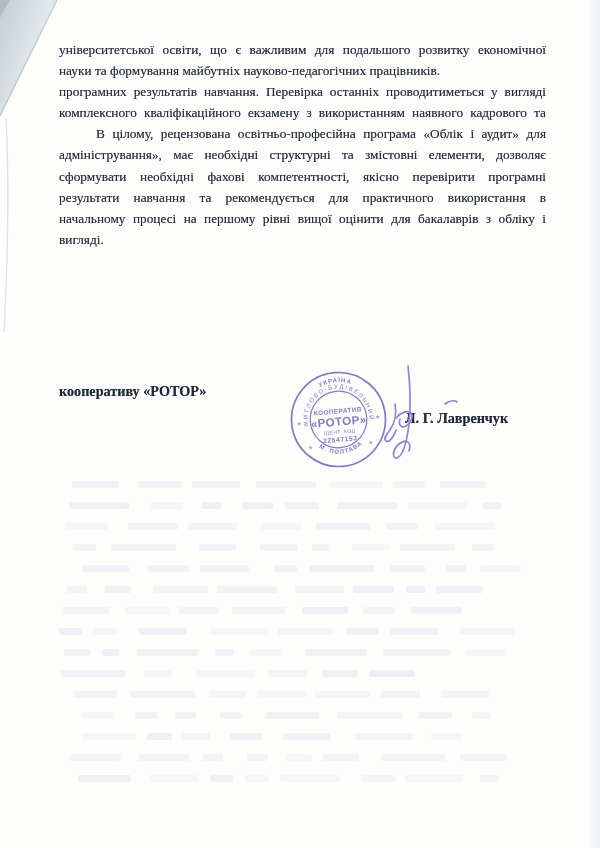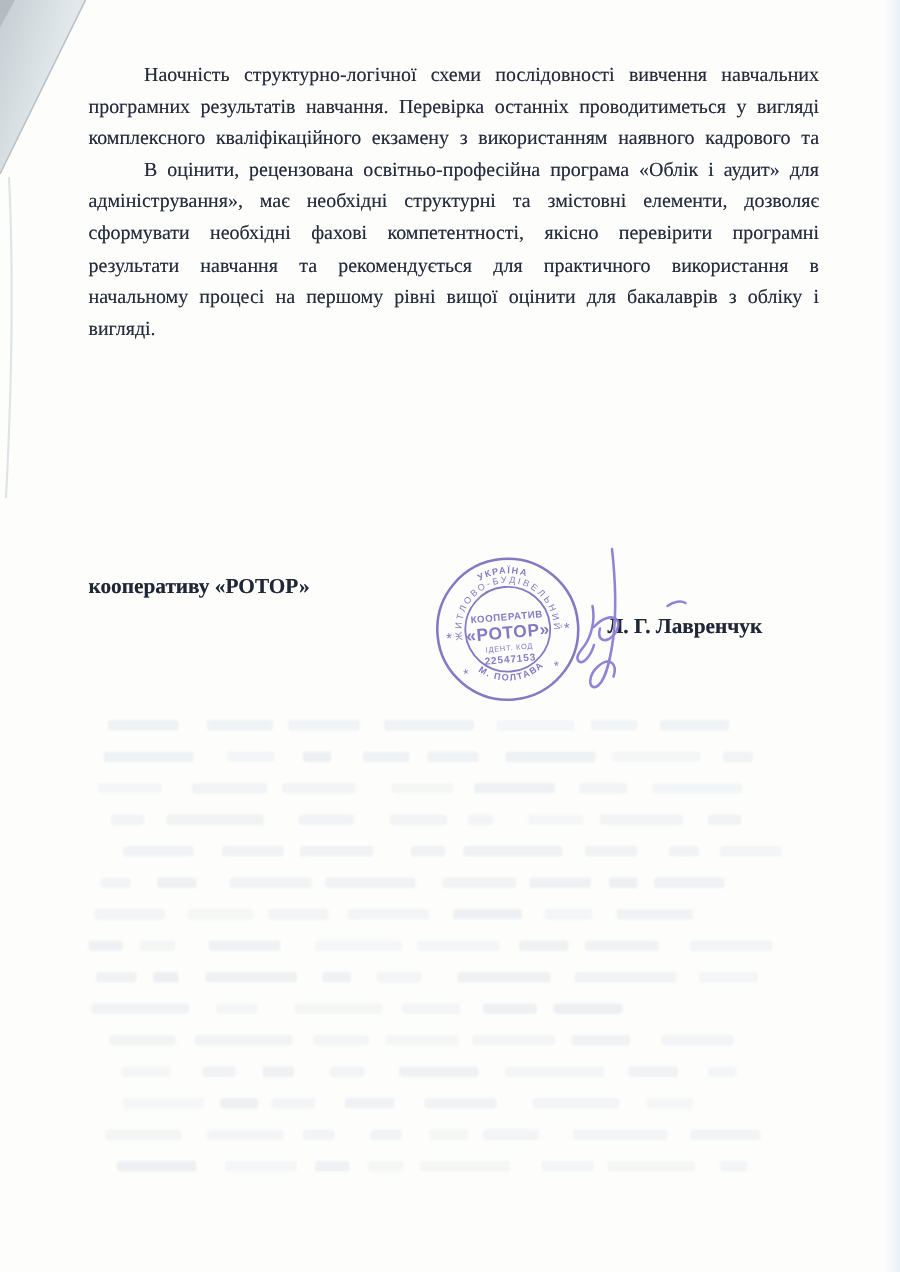--- a/index.html
+++ b/index.html
@@ -63,26 +63,29 @@
     <polygon points="0,0 10,0 0,18" fill="#b4bcc0"></polygon>
   </svg>
   <svg class="edge-line" viewBox="0 0 20 340">
     <path d="M6 118 C9 180 8 255 4 332" fill="none" stroke="#dde3e6" stroke-width="1.4"></path>
   </svg>
 
   <div class="scan-edge"></div>
 
   <div class="text-block">
       <div class="paragraph">
-        <div class="line indent">Наочність структурно-логічної схеми послідовності вивчення навчальних</div>
+        <div class="line">університетської освіти, що є важливим для подальшого розвитку економічної</div>
+        <div class="line last">науки та формування майбутніх науково-педагогічних працівників.</div>
+      </div>
+      <div class="paragraph">
         <div class="line">програмних результатів навчання. Перевірка останніх проводитиметься у вигляді</div>
         <div class="line">комплексного кваліфікаційного екзамену з використанням наявного кадрового та</div>
       </div>
       <div class="paragraph">
-        <div class="line indent">В оцінити, рецензована освітньо-професійна програма «Облік і аудит» для</div>
+        <div class="line indent">В цілому, рецензована освітньо-професійна програма «Облік і аудит» для</div>
         <div class="line">адміністрування», має необхідні структурні та змістовні елементи, дозволяє</div>
         <div class="line">сформувати необхідні фахові компетентності, якісно перевірити програмні</div>
         <div class="line">результати навчання та рекомендується для практичного використання в</div>
         <div class="line">начальному процесі на першому рівні вищої оцінити для бакалаврів з обліку і</div>
         <div class="line last">вигляді.</div>
       </div>
     </div>
 
   <div class="ghost">
       <div class="ghost-row" style="top: 0px; padding-left: 12.7187px;"><span class="ghost-word" style="width: 47.6222px; margin-right: 18.4425px; opacity: 0.93;"></span><span class="ghost-word" style="width: 43.9772px; margin-right: 10.2804px; opacity: 0.77;"></span><span class="ghost-word" style="width: 47.6023px; margin-right: 16.2052px; opacity: 0.74;"></span><span class="ghost-word" style="width: 59.8631px; margin-right: 15.7196px; opacity: 0.84;"></span><span class="ghost-word" style="width: 51.4395px; margin-right: 11.573px; opacity: 0.59;"></span><span class="ghost-word" style="width: 30.3575px; margin-right: 15.3347px; opacity: 0.69;"></span><span class="ghost-word" style="width: 46.2905px; margin-right: 11.0397px; opacity: 0.8;"></span></div>

